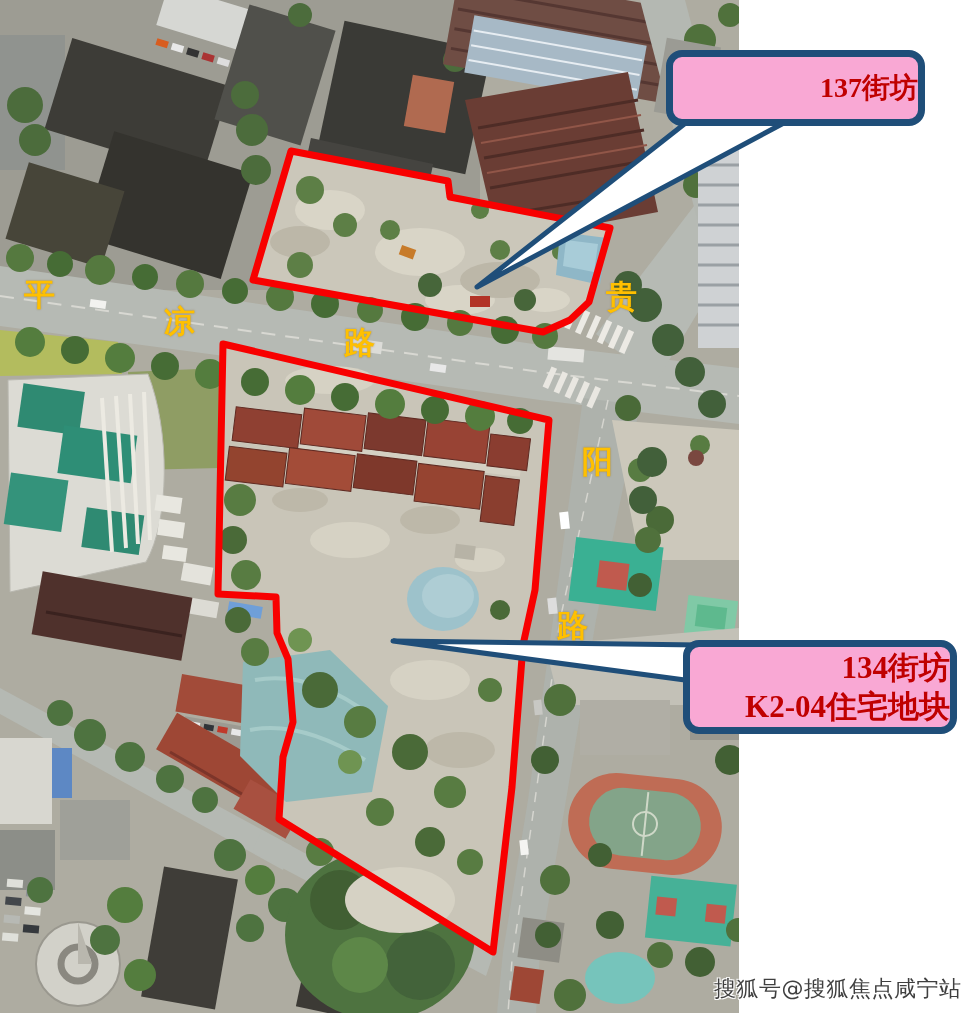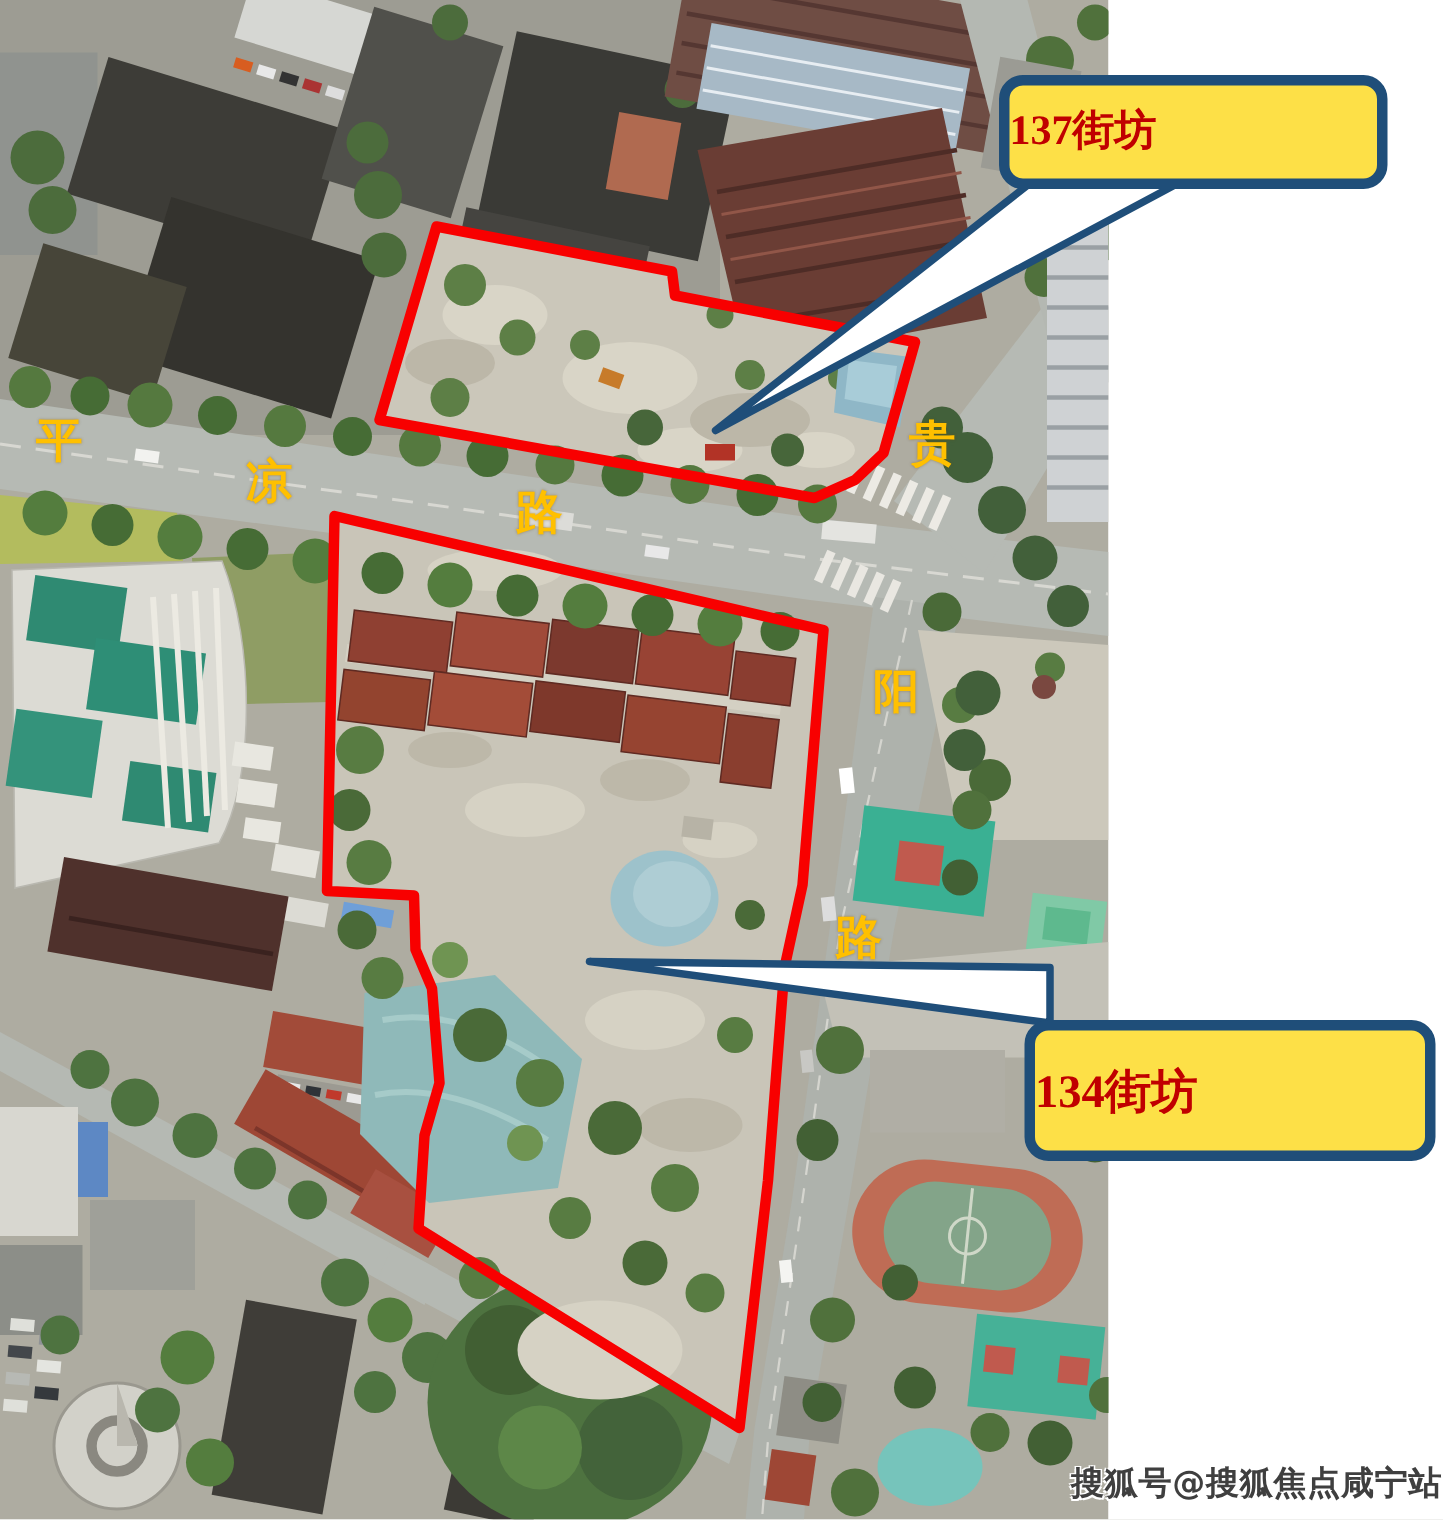--- a/index.html
+++ b/index.html
@@ -9,31 +9,31 @@
   }
   svg.art { position:absolute; left:0; top:0; }
   .boundary { fill:none; stroke:var(--boundary-red,#F80000); stroke-width:7; stroke-linejoin:round; }
   .tail { fill:#ffffff; stroke:var(--callout-border,#1F4E79); stroke-width:5; stroke-linejoin:round; }
   .road-char {
     position:absolute; color:var(--road-label,#FFC000); font-weight:bold; font-size:31px;
     line-height:1; font-family:"DejaVu Sans", sans-serif;
     text-shadow:0 0 2px rgba(110,70,0,0.45);
   }
   .callout {
-    position:absolute; background:#fde047; border:7px solid var(--callout-border,#1F4E79);
+    position:absolute; background:#f9a8d4; border:7px solid var(--callout-border,#1F4E79);
     border-radius:16px; box-sizing:border-box;
-    display:flex; flex-direction:column; align-items:flex-start; justify-content:center;
+    display:flex; flex-direction:column; align-items:flex-end; justify-content:center;
     color:var(--callout-text,#C00000); font-weight:bold; text-align:center;
     font-family:"Liberation Serif", serif; z-index:5;
   }
   #callout-137 { left:666px; top:50px; width:259px; height:76px; font-size:28px; line-height:32px; }
-  #callout-134 { left:683px; top:640px; width:274px; height:94px; font-size:31px; line-height:39px;margin-top:40px; }
+  #callout-134 { left:683px; top:640px; width:274px; height:94px; font-size:31px; line-height:39px; }
   .watermark {
     position:absolute; left:714px; top:974px; white-space:nowrap; z-index:6;
-    font-size:22px; font-weight:bold; color:var(--watermark-text,#3F3F3F);
+    font-size:22px; font-weight:normal; color:var(--watermark-text,#3F3F3F);
     font-family:"DejaVu Sans", sans-serif; letter-spacing:0.5px;
     text-shadow:-1px -1px 0 #fff, 1px -1px 0 #fff, -1px 1px 0 #fff, 1px 1px 0 #fff;
   }
 </style>
 </head>
 <body>
 
 <div class="canvas">
 
 <svg class="art" width="962" height="1013" viewBox="0 0 962 1013">
@@ -433,17 +433,18 @@
 <span class="road-char" style="left:344px;top:327px;">路</span>
 <span class="road-char" style="left:606px;top:281px;">贵</span>
 <span class="road-char" style="left:582px;top:446px;">阳</span>
 <span class="road-char" style="left:557px;top:610px;">路</span>
 
 <div class="callout" id="callout-137">
   <div>137街坊</div>
 </div>
 <div class="callout" id="callout-134">
   <div>134街坊</div>
+  <div>K2-04住宅地块</div>
 </div>
 
 <div class="watermark">搜狐号@搜狐焦点咸宁站</div>
 
 </div>
 
 </body></html>

